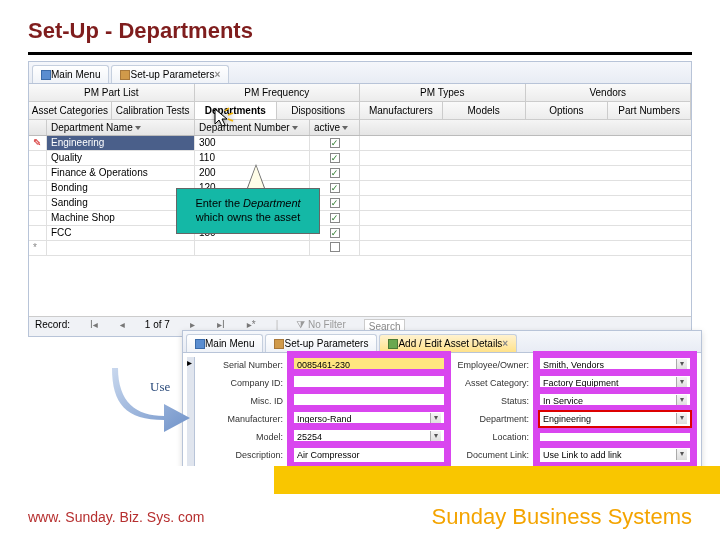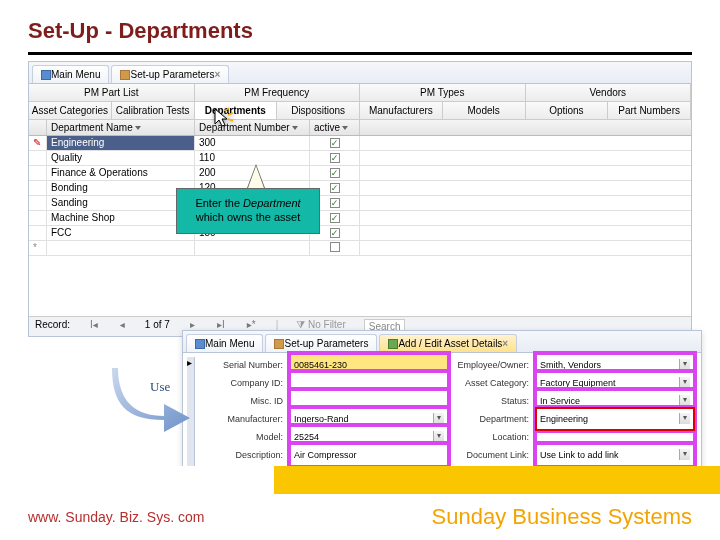--- a/index.html
+++ b/index.html
@@ -36,21 +36,21 @@
 .arrow-use{position:absolute;left:112px;top:368px;z-index:3}
 .arrow-use svg{display:block}
 .use-label{position:absolute;left:150px;top:379px;font-family:'Times New Roman',serif;font-size:13px;color:#2a4a7a}
 .app2{position:absolute;left:182px;top:330px;width:520px;border:1px solid #b8c4d8;background:#fff;font-size:10px;box-shadow:0 2px 6px rgba(0,0,0,.15)}
 .form-body{padding:4px;display:flex;gap:10px}
 .sidebar-strip{width:8px;background:#e0e5ee;border-right:1px solid #b8c4d8}
 .cols{flex:1;display:flex;gap:0}
 .col{flex:1}
 .frow{display:flex;align-items:center;margin-bottom:3px;height:15px}
 .flabel{width:82px;text-align:right;padding-right:4px;font-size:9px;color:#333}
-.fval{flex:1;background:#fff;border:4px solid #d946ef;padding:1px 3px;font-size:9px;height:28px;display:flex;align-items:center;justify-content:space-between}
+.fval{flex:1;background:#fff;border:7px solid #d946ef;padding:1px 3px;font-size:9px;height:28px;display:flex;align-items:center;justify-content:space-between}
 .fval.hi{background:#ffe680}
 .dd{display:inline-block;width:11px;height:11px;background:linear-gradient(#f5f5f5,#ddd);border-left:1px solid #aaa;text-align:center;font-size:8px;line-height:10px;color:#555}
 .red-box{position:absolute;border:2px solid #d00;pointer-events:none}
 .bottom-yellow{position:absolute;left:0;right:0;bottom:46px;height:28px;background:linear-gradient(90deg,#fff 38%,#f9c600 38%)}
 .footer{position:absolute;left:0;right:0;bottom:0;height:46px;background:#fff;display:flex;align-items:center;justify-content:space-between;padding:0 28px}
 .footer .url{font-size:14px;color:#b62f2f}
 .footer .brand{font-size:22px;color:#f4a400}
 .spacer{height:6px}
 .wtab-icon{display:inline-block;width:10px;height:10px;background:#5a8dd0;border:1px solid #3a6aa8}
 </style>

